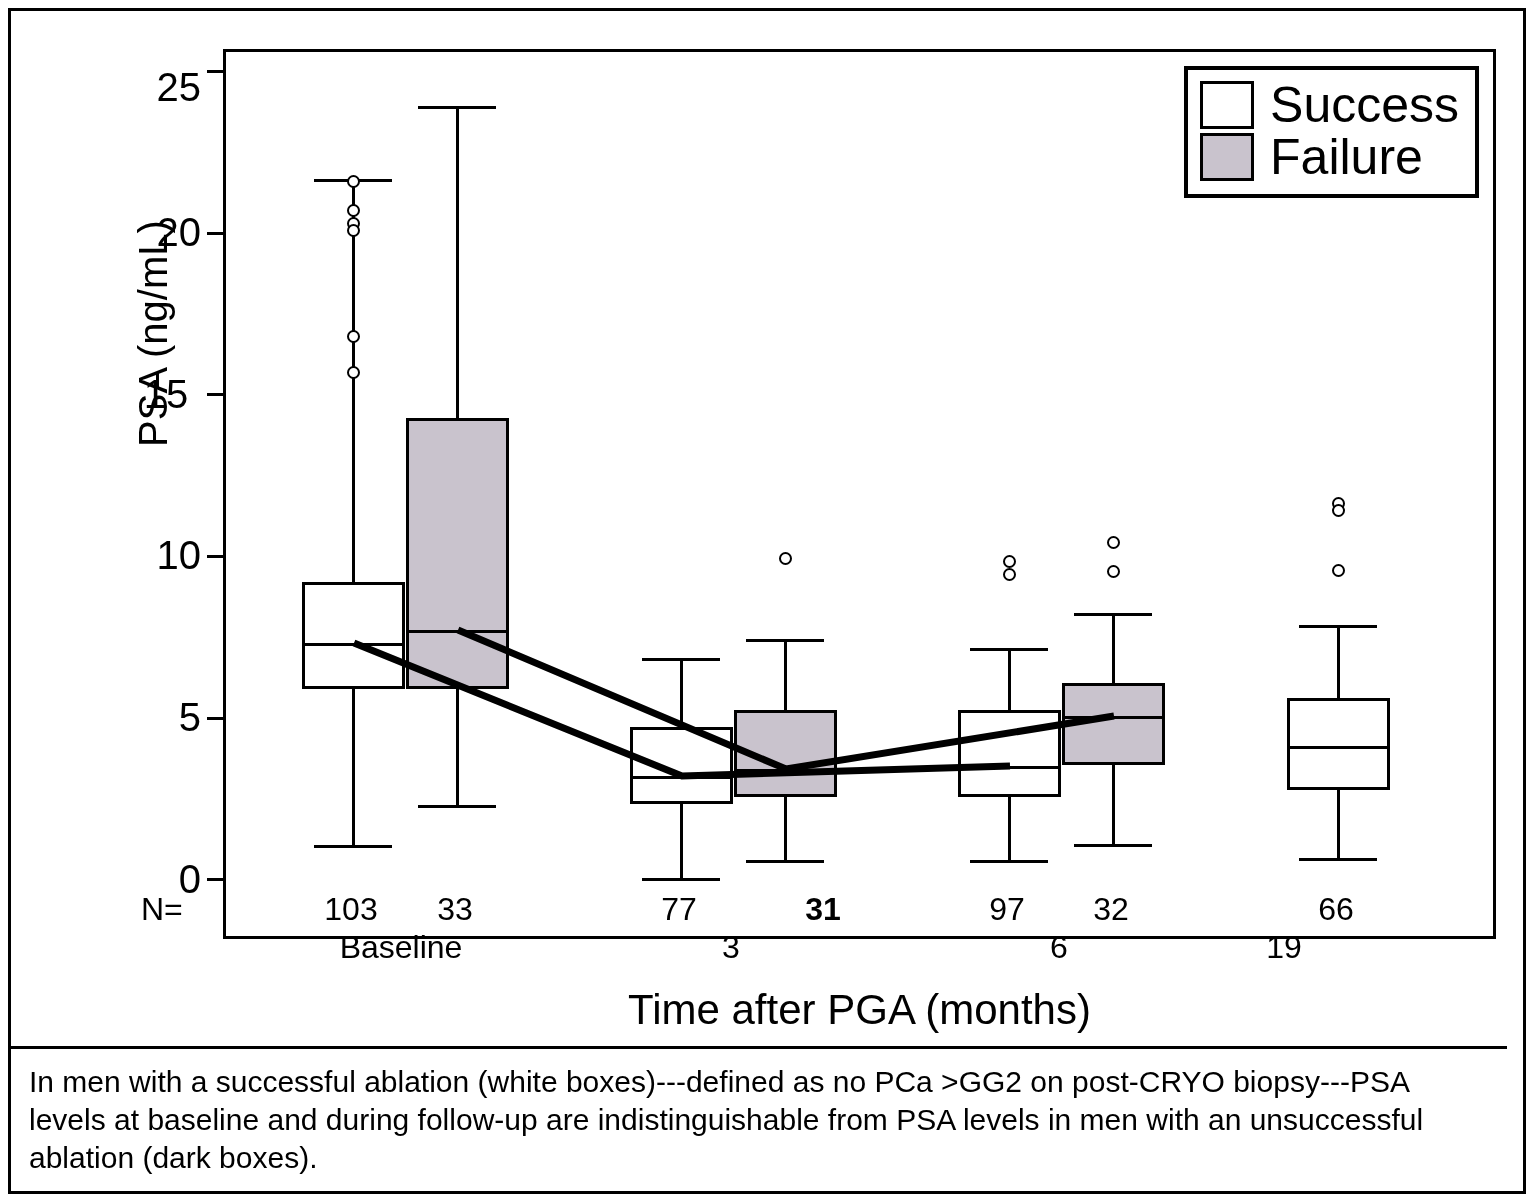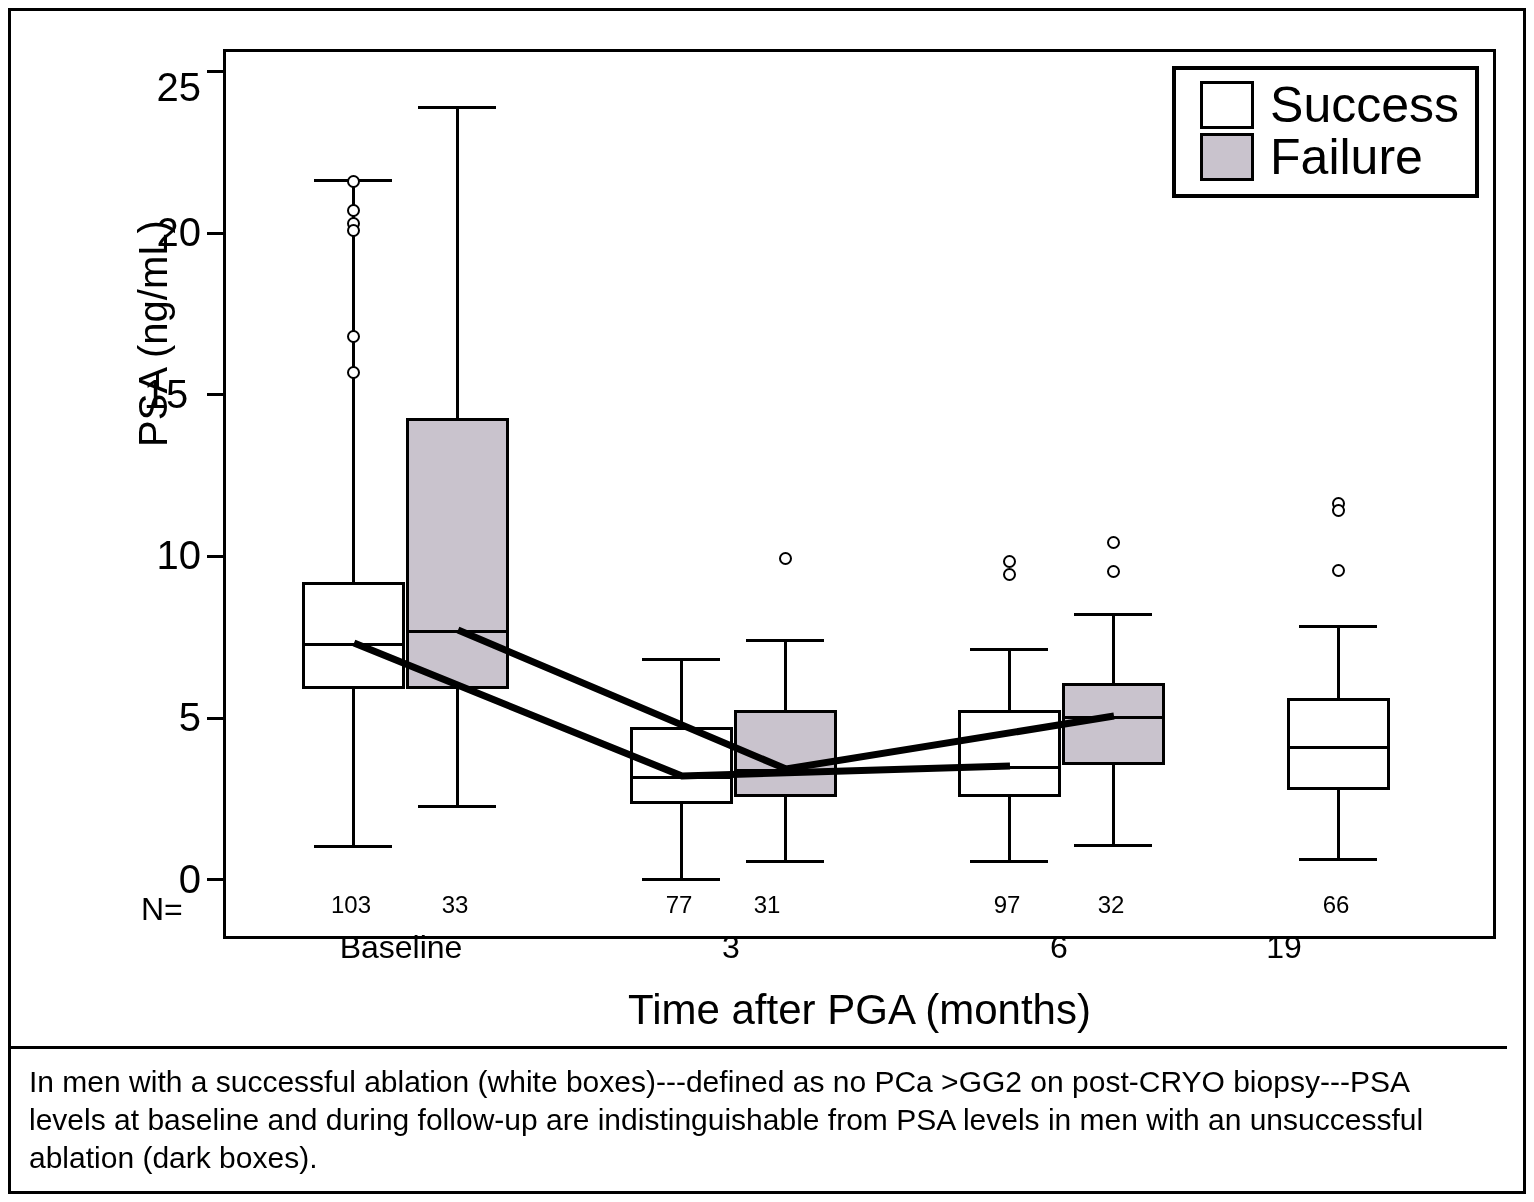--- a/index.html
+++ b/index.html
@@ -80,21 +80,21 @@
   }
   .xtick-label {
     position: absolute;
     top: 918px;
     font-size: 32px;
     text-align: center;
   }
   .nlabel {
     position: absolute;
     top: 880px;
-    font-size: 24px;
+    font-size: 32px;
     text-align: center;
   }
   .neq {
     position: absolute;
     left: 130px;
     top: 880px;
     font-size: 32px;
   }
   
   .bx {
@@ -136,21 +136,21 @@
     height: 890px;
     pointer-events: none;
   }
   
   .legend {
     position: absolute;
     right: 14px;
     top: 14px;
     border: 4px solid #000;
     background: #fff;
-    padding: 8px 16px 10px 24px;
+    padding: 8px 16px 10px 12px;
     box-sizing: border-box;
   }
   .legend-row {
     display: flex;
     align-items: center;
     gap: 16px;
     margin: 2px 0;
   }
   .legend-swatch {
     width: 54px;
@@ -284,21 +284,21 @@
           <span class="legend-text">Failure</span>
         </div>
       </div>
 
     </div>
 
     <div class="neq">N=</div>
     <div class="nlabel" style="left:280px; width:120px;">103</div>
     <div class="nlabel" style="left:384px; width:120px;">33</div>
     <div class="nlabel" style="left:608px; width:120px;">77</div>
-    <div class="nlabel" style="left:696px; width:120px;">31</div>
+    <div class="nlabel" style="left:752px; width:120px;font-weight:bold;">31</div>
     <div class="nlabel" style="left:936px; width:120px;">97</div>
     <div class="nlabel" style="left:1040px; width:120px;">32</div>
     <div class="nlabel" style="left:1265px; width:120px;">66</div>
 
     <div class="xtick-label" style="left:270px; width:240px;">Baseline</div>
     <div class="xtick-label" style="left:600px; width:240px;">3</div>
     <div class="xtick-label" style="left:928px; width:240px;">6</div>
     <div class="xtick-label" style="left:1153px; width:240px;">19</div>
 
     <div class="xlabel">Time after PGA (months)</div>

